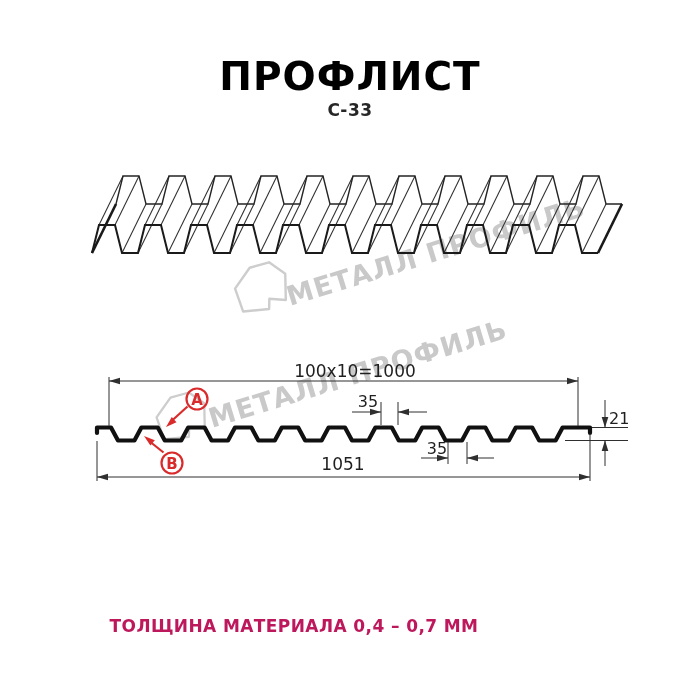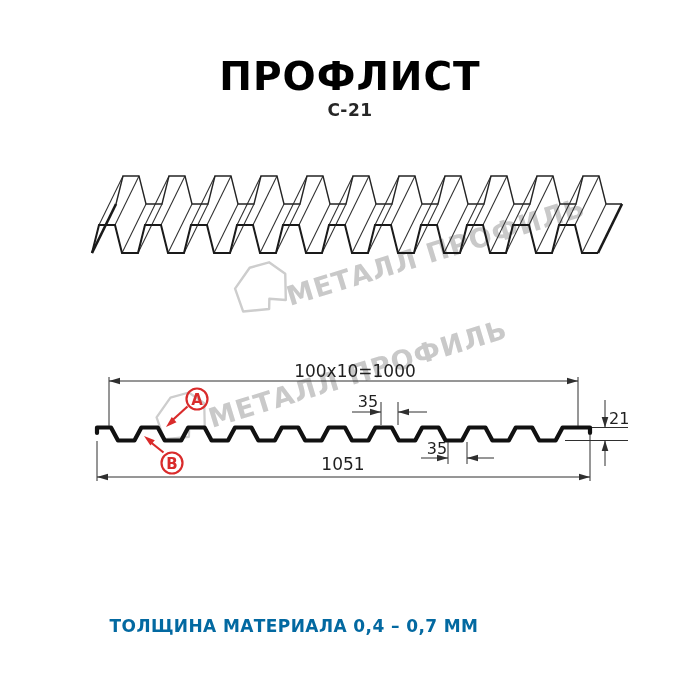--- a/index.html
+++ b/index.html
@@ -3,21 +3,21 @@
 <meta charset="utf-8">
 <style>
   html,body{margin:0;padding:0;background:#ffffff;}
   body{width:700px;height:700px;position:relative;overflow:hidden;
        font-family:"DejaVu Sans","Liberation Sans",sans-serif;}
   .title{position:absolute;top:54px;left:0;width:700px;text-align:center;
          font-size:39px;font-weight:bold;letter-spacing:1px;color:#000000;}
   .subtitle{position:absolute;top:100px;left:0;width:700px;text-align:center;
          font-size:17px;font-weight:600;letter-spacing:.5px;color:#262626;}
   .footer{position:absolute;top:616px;left:0;width:588px;text-align:center;
-         font-size:17px;font-weight:600;letter-spacing:.4px;color:#0369a1;}
+         font-size:17px;font-weight:600;letter-spacing:.4px;color:#be185d;}
   svg{position:absolute;left:0;top:0;}
   .wm-text{font-size:27px;font-weight:bold;letter-spacing:1px;fill:#c9c9c9;}
   .wm-logo{fill:none;stroke:#cdcdcd;stroke-width:2.4;stroke-linejoin:round;}
   .w1{stroke:#2e2e2e;stroke-width:1.05;}
   .w2{fill:none;stroke:#242424;stroke-width:1.4;}
   .w3{fill:none;stroke:#1a1a1a;stroke-width:2;}
   .w4{stroke:#1a1a1a;stroke-width:2.6;}
   .xs{fill:none;stroke:#111;stroke-width:4.2;stroke-linejoin:round;stroke-linecap:round;}
   .dim{stroke:#2f2f2f;stroke-width:1;fill:none;}
   .dimf{fill:#2f2f2f;stroke:none;}
@@ -154,14 +154,14 @@
 
   <g>
     <circle class="red" cx="172" cy="463" r="10.5"></circle>
     <text class="rtext" x="172" y="468.5" text-anchor="middle">В</text>
     <line class="red" x1="163.5" y1="452.5" x2="151" y2="442.5" stroke-width="1.6"></line>
     <polygon class="redf" points="144,436 154.8,440.2 150.4,445.6"></polygon>
   </g>
 </svg>
 
 <div class="title">ПРОФЛИСТ</div>
-<div class="subtitle">С-21</div>
+<div class="subtitle">С-33</div>
 <div class="footer">ТОЛЩИНА МАТЕРИАЛА 0,4 – 0,7 ММ</div>
 
 </body></html>

